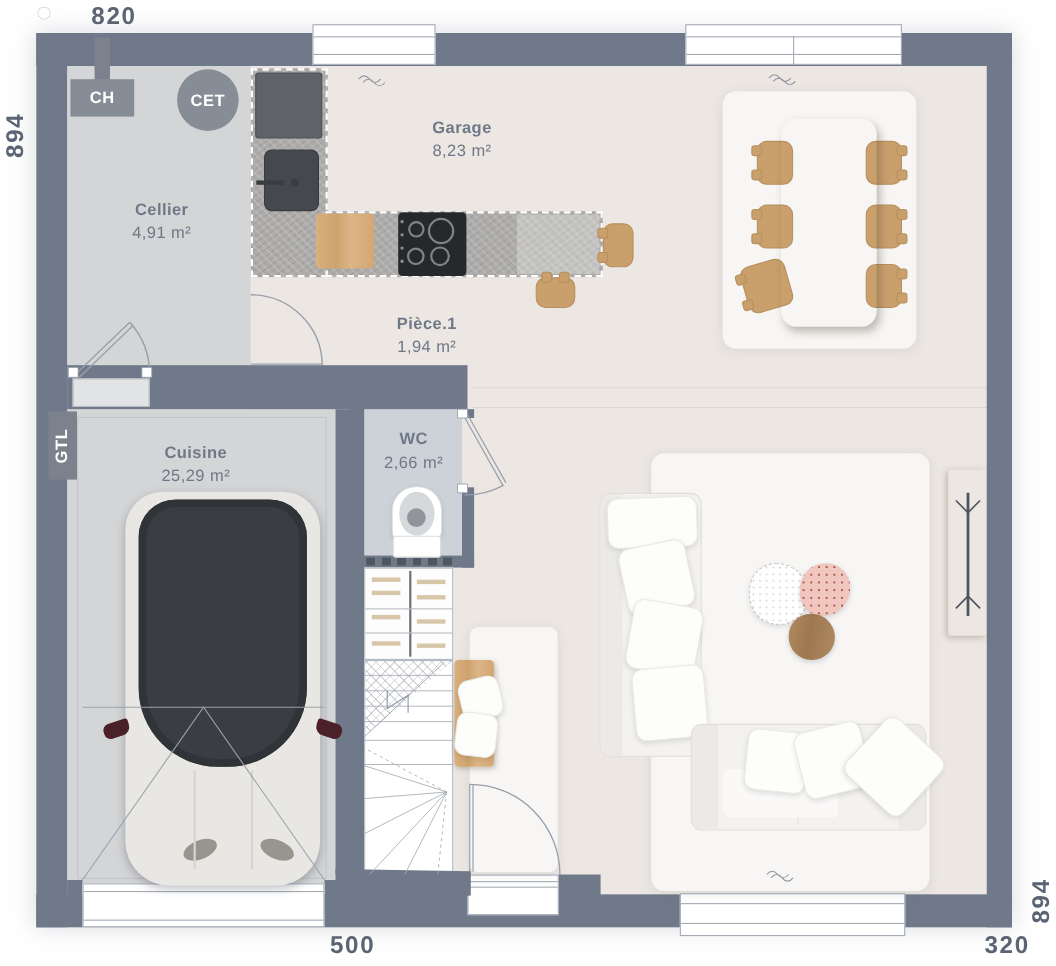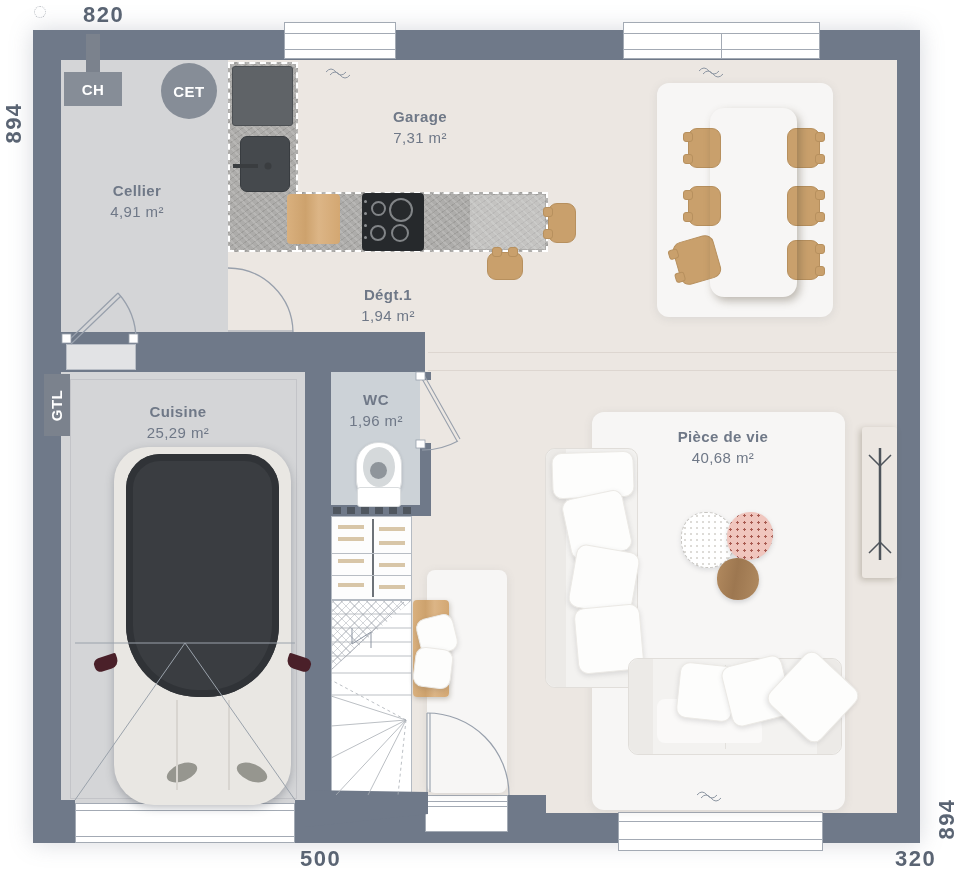--- a/index.html
+++ b/index.html
@@ -246,43 +246,39 @@
     <circle cx="268" cy="166" r="3.5" fill="#3a3d40"></circle>
 
     <path d="M880,448 L880,560" stroke="#4e545b" stroke-width="2.5"></path>
     <path d="M880,466 L869,455 M880,466 L891,455 M880,542 L869,553 M880,542 L891,553" stroke="#4e545b" stroke-width="1.5" fill="none"></path>
 
     <path d="M326,72 q5,-6 10,0 t10,0 M330,75 q5,-6 10,0 t10,0" stroke="#8d96a2" stroke-width="1" fill="none"></path>
     <path d="M699,71 q5,-6 10,0 t10,0 M703,74 q5,-6 10,0 t10,0" stroke="#8d96a2" stroke-width="1" fill="none"></path>
     <path d="M697,795 q5,-6 10,0 t10,0 M701,798 q5,-6 10,0 t10,0" stroke="#8d96a2" stroke-width="1" fill="none"></path>
   </svg>
 
-  <div class="room-label" style="left:137px;top:180px;">
+  <div class="room-label" style="left:147px;top:180px;">
     <span class="nm">Cellier</span>
     <span class="ar">4,91 m²</span>
   </div>
   <div class="room-label" style="left:420px;top:106px;">
     <span class="nm">Garage</span>
-    <span class="ar">7,31 m²</span>
+    <span class="ar">8,23 m²</span>
   </div>
   <div class="room-label" style="left:388px;top:284px;">
-    <span class="nm">Dégt.1</span>
+    <span class="nm">Pièce.1</span>
     <span class="ar">1,94 m²</span>
   </div>
   <div class="room-label" style="left:178px;top:401px;">
     <span class="nm">Cuisine</span>
     <span class="ar">25,29 m²</span>
   </div>
   <div class="room-label" style="left:376px;top:389px;">
     <span class="nm">WC</span>
-    <span class="ar">1,96 m²</span>
-  </div>
-  <div class="room-label" style="left:723px;top:426px;">
-    <span class="nm">Pièce de vie</span>
-    <span class="ar">40,68 m²</span>
+    <span class="ar">2,66 m²</span>
   </div>
 
   <div class="abs" style="left:34px;top:6px;width:12px;height:12px;border:1.5px dotted #b7bbc1;border-radius:50%;box-sizing:border-box;"></div>
   <div class="dim" style="left:83px;top:2px;"><span>820</span></div>
   <div class="dim dim-v" style="left:-10px;top:110px;width:48px;text-align:center;"><span>894</span></div>
   <div class="dim dim-v" style="left:923px;top:806px;width:48px;text-align:center;"><span>894</span></div>
   <div class="dim" style="left:300px;top:846px;"><span>500</span></div>
   <div class="dim" style="left:465px;top:863px;margin-top:40px;"><span>194</span></div>
   <div class="dim" style="left:895px;top:846px;"><span>320</span></div>
 

